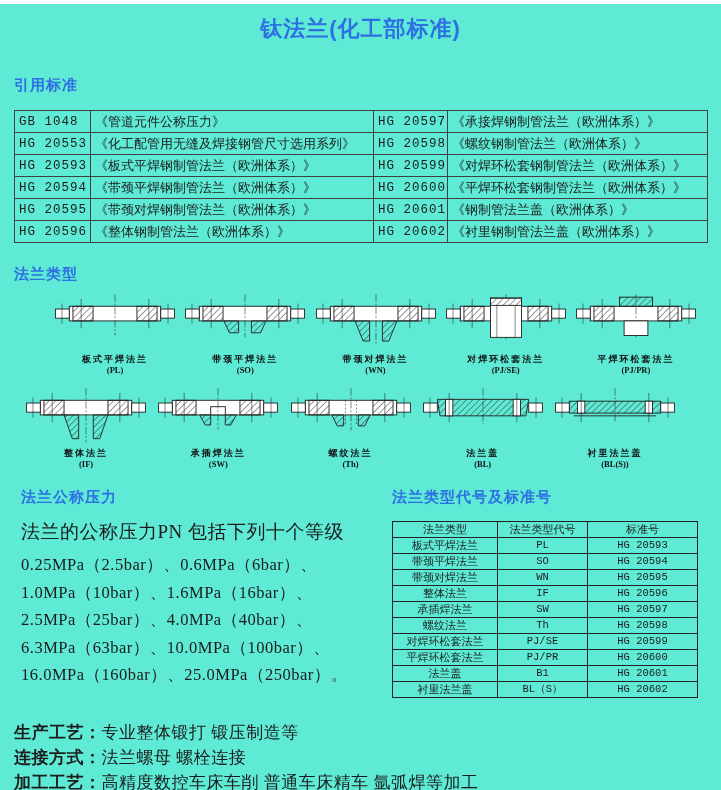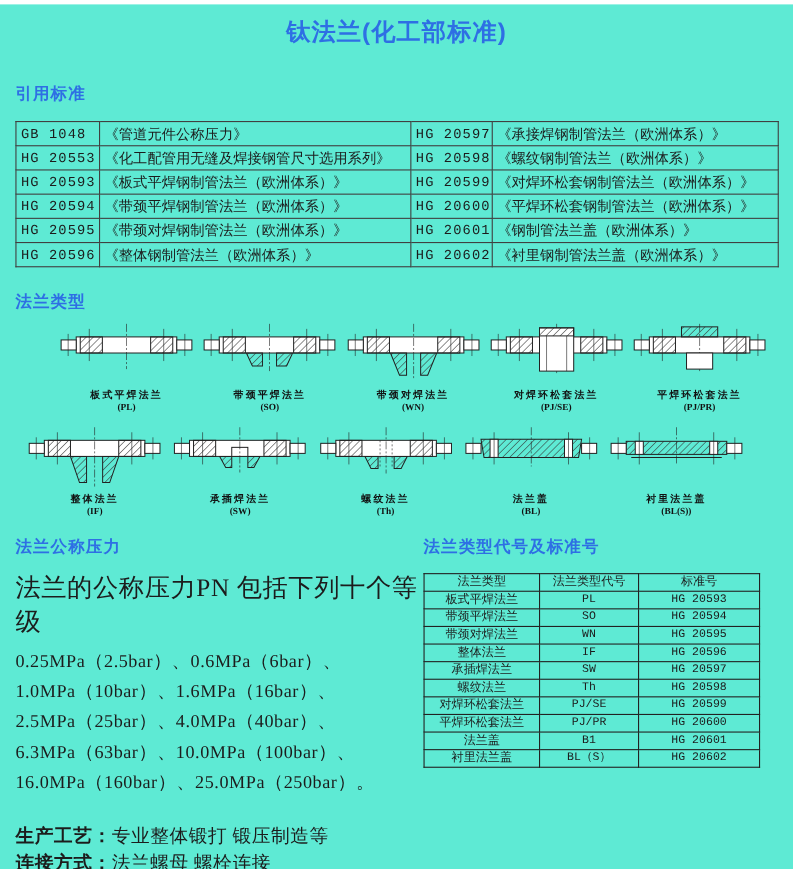--- a/index.html
+++ b/index.html
@@ -39,24 +39,24 @@
   .fig-row-1{margin:4px 20px 0 50px;}
   .fig-row-2{margin:6px 40px 0 20px;}
   .fig{flex:1;text-align:center;margin:0;padding:0;}
   .fig svg{display:block;margin:0 auto;}
   .fig-caption{margin-top:2px;line-height:11px;}
   .fig-name{
     display:block;font-size:9px;font-weight:bold;letter-spacing:2px;color:#111;
   }
   .fig-code{display:block;font-size:8.5px;font-weight:bold;color:#111;}
   
-  .two-col{display:flex;margin:18px 0 0 14px;}
+  .two-col{display:flex;margin:18px 0 0 14px;justify-content:center;}
   .col-left{width:370px;}
   .col-right{width:322px;margin-left:1px;}
-  .pressure-intro{font-size:23px;margin:12px 0 0 0;letter-spacing:0.5px;}
+  .pressure-intro{font-size:19px;margin:12px 0 0 0;letter-spacing:0.5px;}
   .pressure-line{font-size:16.5px;line-height:27.5px;letter-spacing:0.5px;}
   .pressure-lines{margin-top:6px;}
   
   .codes-table{
     border-collapse:collapse;margin:14px 0 0 0;width:305px;table-layout:fixed;
   }
   .codes-table td,.codes-table th{
     border:1px solid #222;font-size:11px;font-weight:normal;line-height:13px;
     padding:1px 2px;text-align:center;height:13px;overflow:hidden;white-space:nowrap;
   }

